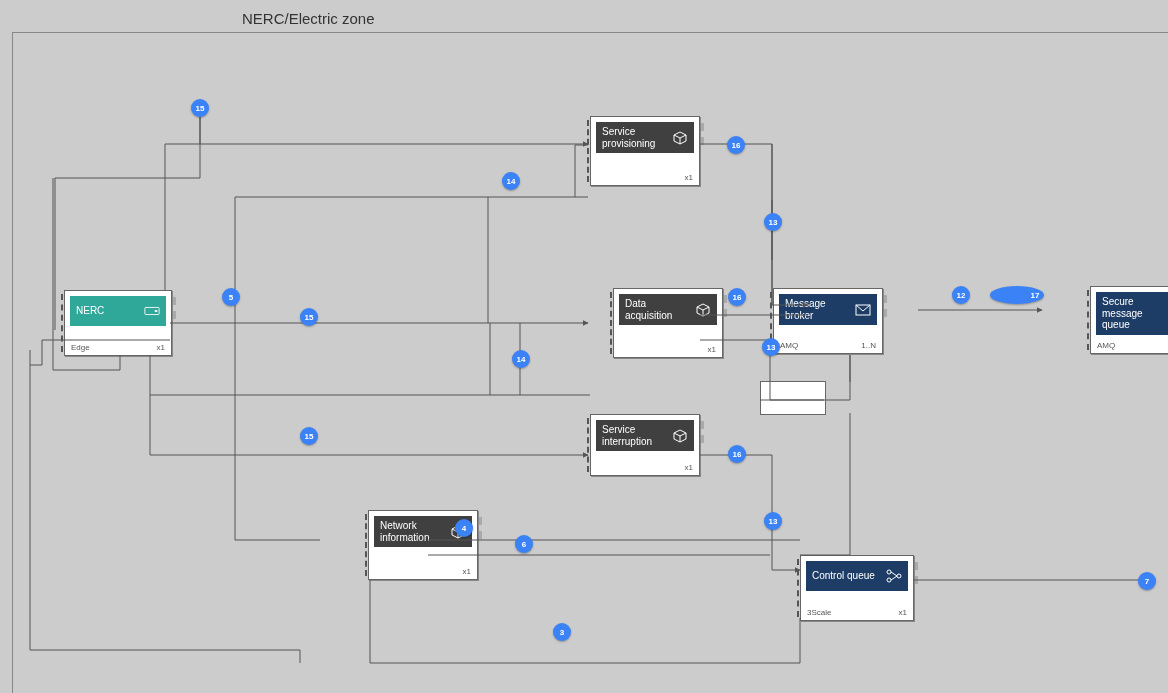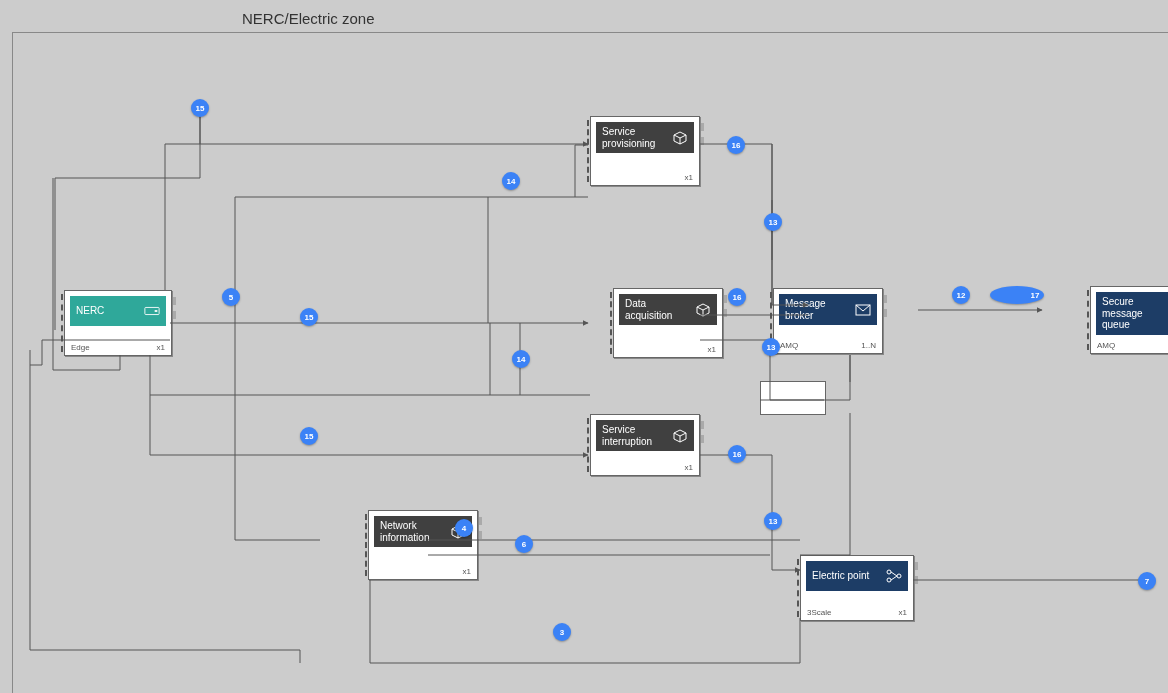--- a/index.html
+++ b/index.html
@@ -298,21 +298,21 @@
       <span>AMQ</span>
       <span>1..N</span>
     </div>
   </div>
 
   <div class="node" style="left:800px; top:555px; width:112px; height:64px;">
     <div class="dashed-accent"></div>
     <div class="stub-accent" style="top:6px; height:8px;"></div>
     <div class="stub-accent" style="top:20px; height:8px;"></div>
     <div class="title-bar color-navy">
-      <span class="title-text">Electric point</span>
+      <span class="title-text">Control queue</span>
       <span class="title-icon">
         <svg class="icon-svg" width="16" height="14" viewBox="0 0 16 14">
             <circle cx="3" cy="3" r="2" fill="none" stroke="#fff"></circle>
             <circle cx="3" cy="11" r="2" fill="none" stroke="#fff"></circle>
             <circle cx="13" cy="7" r="2" fill="none" stroke="#fff"></circle>
             <path d="M5 3 L11 7 M5 11 L11 7" stroke="#fff" fill="none"></path>
           </svg>
       </span>
     </div>
     <div class="footer">

